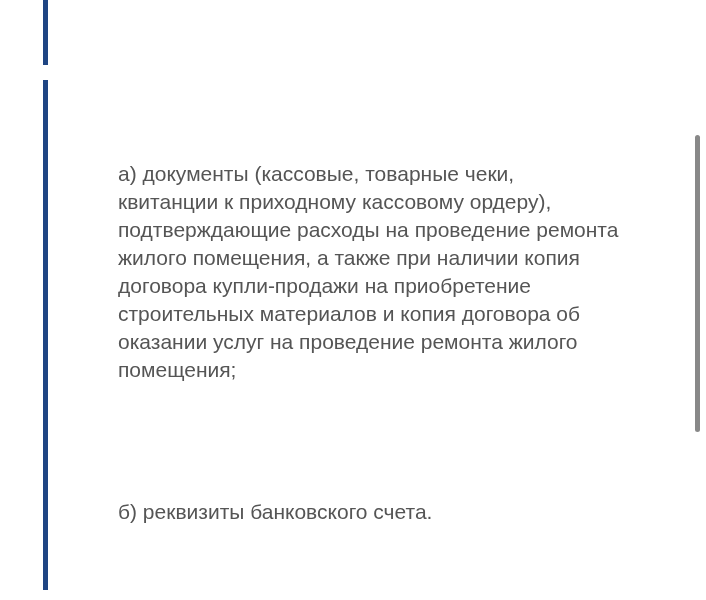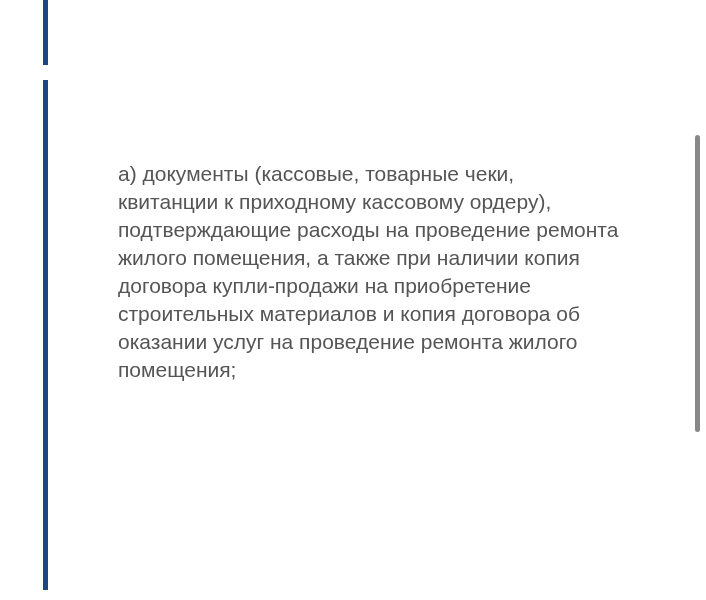--- a/index.html
+++ b/index.html
@@ -41,15 +41,16 @@
 
 <div class="block block-main">
   <div class="para para-a">а) документы (кассовые, товарные чеки,
 квитанции к приходному кассовому ордеру),
 подтверждающие расходы на проведение ремонта
 жилого помещения, а также при наличии копия
 договора купли-продажи на приобретение
 строительных материалов и копия договора об
 оказании услуг на проведение ремонта жилого
 помещения;</div>
+  <div class="para para-b">б) реквизиты банковского счета.</div>
 </div>
 
 <div class="scrollbar"></div>
 
 </body></html>

